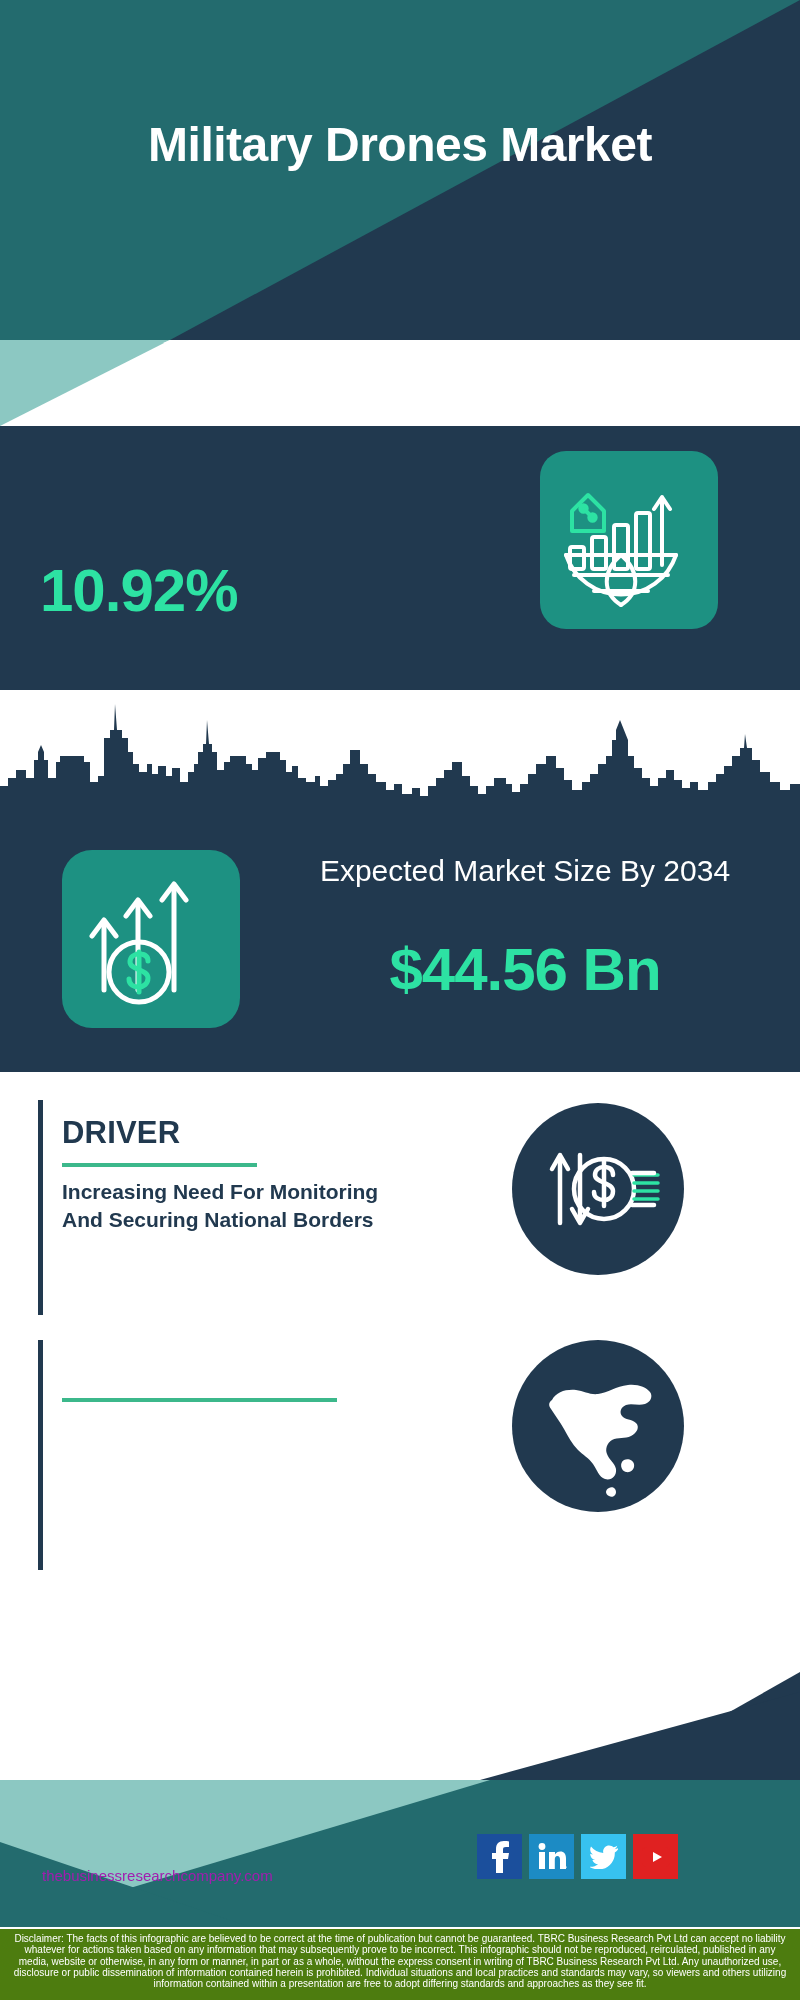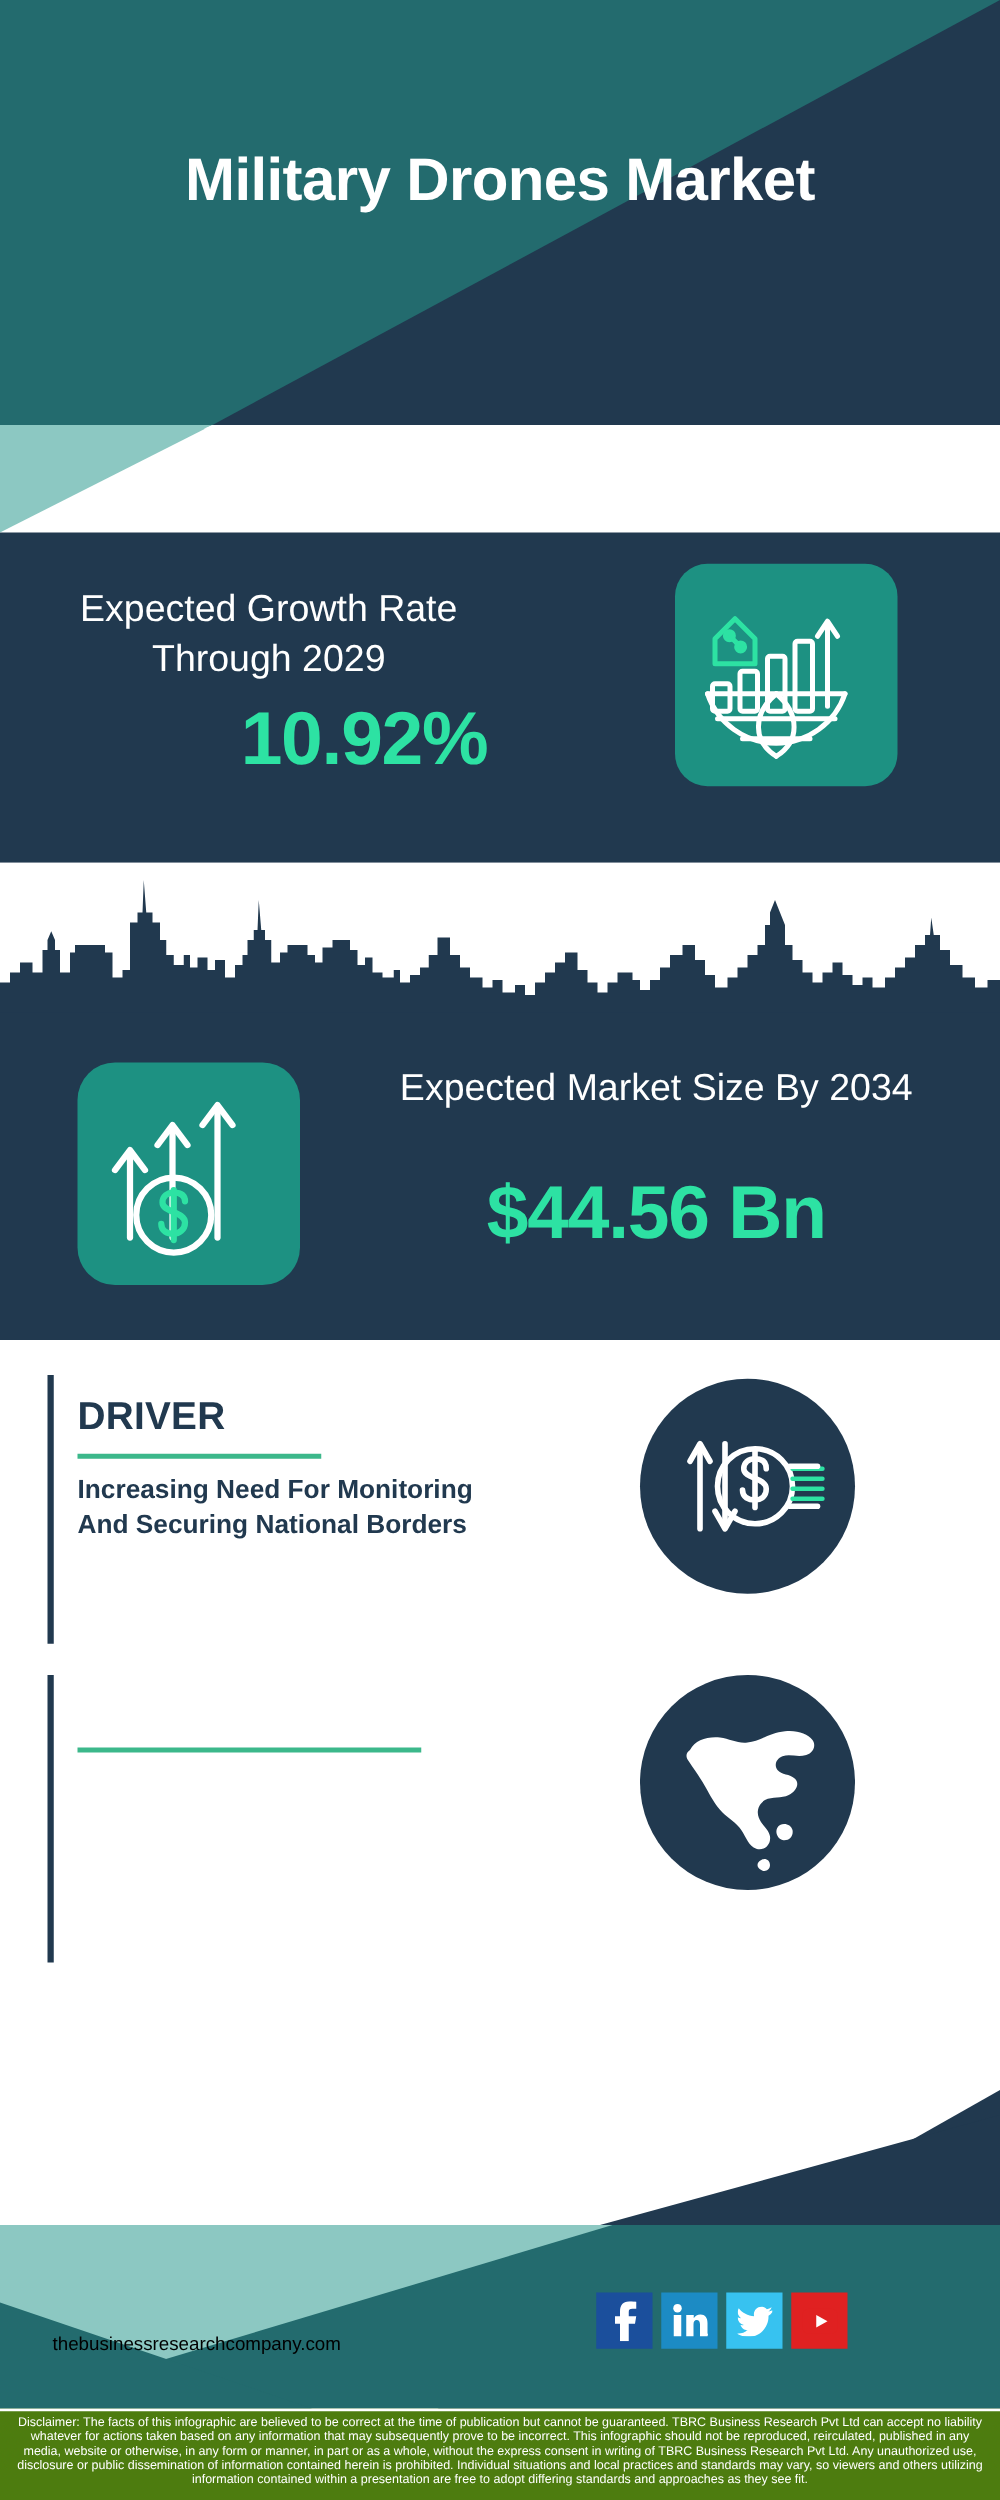--- a/index.html
+++ b/index.html
@@ -24,21 +24,21 @@
   .band1 { position:absolute; left:0; top:340px; width:800px; height:86px; background:#ffffff; overflow:hidden; }
   .band1 svg { position:absolute; left:0; top:0; }
 
   
   .growth { position:absolute; left:0; top:426px; width:800px; height:264px; background:#21394f; }
   .growth-label {
     position:absolute; left:40px; top:42px; width:350px; text-align:center;
     color:#ffffff; font-size:30px; line-height:40px; font-weight:normal;
   }
   .growth-value {
-    position:absolute; left:40px; top:130px; width:350px; text-align:right;
+    position:absolute; left:40px; top:130px; width:350px; text-align:left;
     color:#2de2a3; font-size:60px; font-weight:bold; letter-spacing:-1px;
   }
   .growth-icon-box {
     position:absolute; left:540px; top:25px; width:178px; height:178px;
     background:#1d9182; border-radius:26px;
   }
   .growth-icon-box svg { position:absolute; left:18px; top:18px; }
 
   
   .skyline-sec { position:absolute; left:0; top:690px; width:800px; height:382px; background:#21394f; overflow:hidden; }
@@ -72,21 +72,21 @@
   .circ { position:absolute; border-radius:50%; background:#21394f; }
   .circ svg { position:absolute; left:0; top:0; }
 
   
   .footer-art { position:absolute; left:0; top:1672px; width:800px; height:255px; overflow:hidden; }
 
   .src-line1 {
     position:absolute; left:42px; top:1843px; color:#ffffff; font-size:15px; z-index:5;
   }
   .src-line2 {
-    position:absolute; left:42px; top:1867px; color:#000000; font-size:15px; z-index:5;
+    position:absolute; left:42px; top:1867px; color:#a21caf; font-size:15px; z-index:5;
   }
   .social { position:absolute; top:1834px; left:477px; display:flex; gap:7px; z-index:6; }
   .social a {
     width:45px; height:45px; display:flex; align-items:center; justify-content:center;
     color:#fff; font-weight:bold; text-decoration:none;
   }
   .sq-fb { background:#1b4f9c; }
   .sq-li { background:#1c8bc4; }
   .sq-tw { background:#37c2f0; }
   .sq-yt { background:#e02121; }
@@ -112,21 +112,20 @@
   </div>
 
   <div class="band1">
     <svg width="800" height="86" viewBox="0 0 800 86">
       <polygon points="0,0 170,0 0,86" fill="#8cc8c2"></polygon>
       <polygon points="170,0 800,0 800,3 163,3" fill="#ffffff"></polygon>
     </svg>
   </div>
 
   <div class="growth">
-    <div class="growth-label">Expected Growth Rate Through 2029</div>
     <div class="growth-value">10.92%</div>
     <div class="growth-icon-box">
       <svg width="142" height="142" viewBox="0 0 142 142">
         <g fill="none" stroke="#2de2a3" stroke-width="4" stroke-linecap="round" stroke-linejoin="round">
           <path d="M14 42 L30 26 L46 42 L46 62 L14 62 Z"></path>
           <line x1="24" y1="38" x2="36" y2="50"></line>
           <circle cx="25.5" cy="39.5" r="3.2"></circle>
           <circle cx="34.5" cy="48.5" r="3.2"></circle>
         </g>
         <g fill="none" stroke="#ffffff" stroke-width="4" stroke-linecap="round" stroke-linejoin="round">

